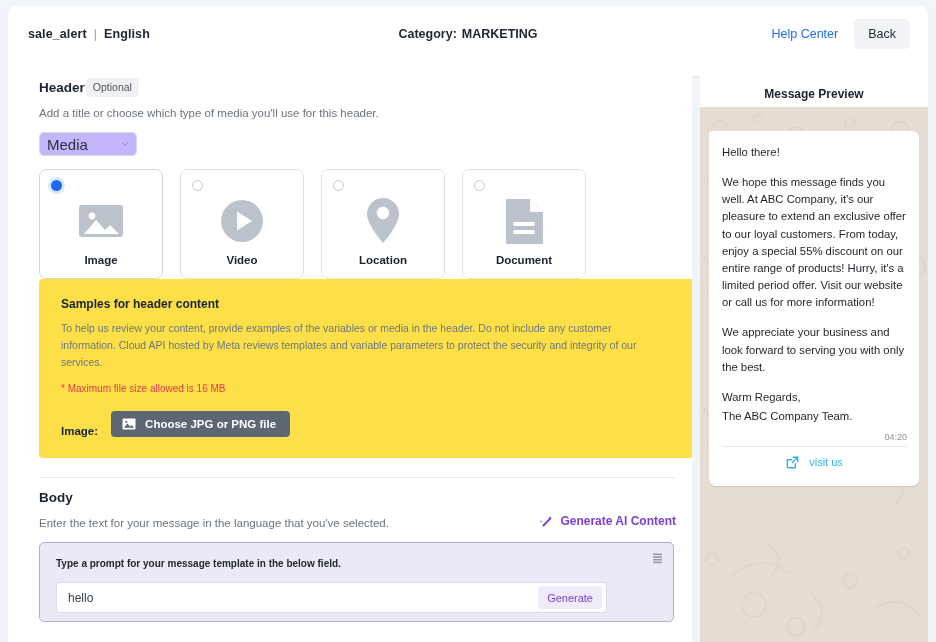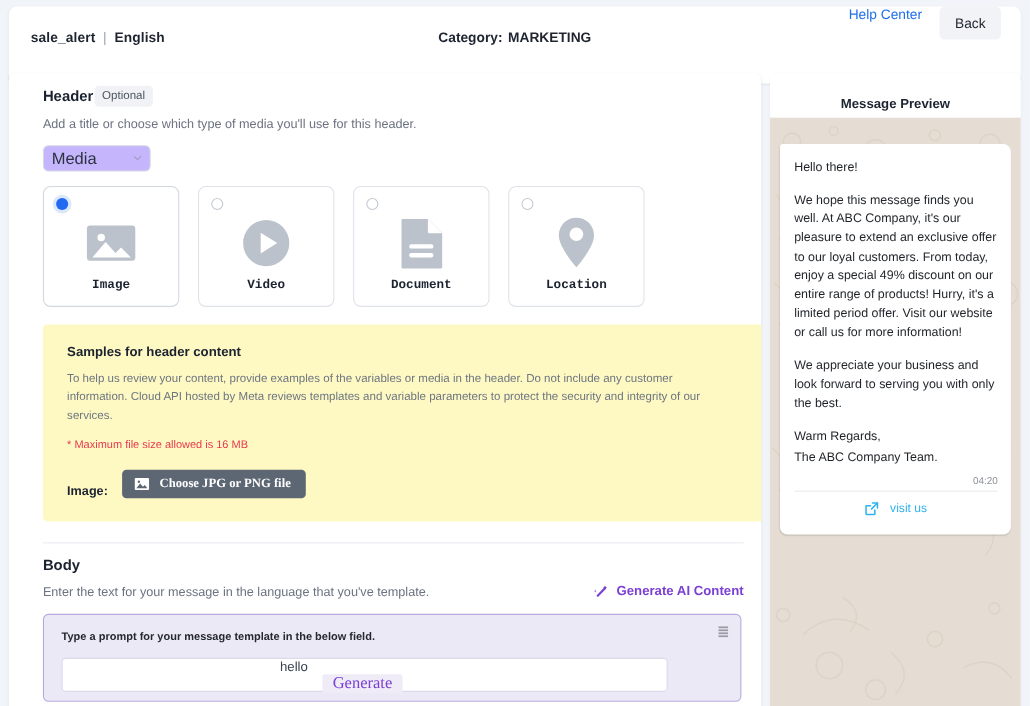--- a/index.html
+++ b/index.html
@@ -29,21 +29,21 @@
   .tb-sep { color: #9aa3b0; font-weight: normal; margin: 0 1px; }
   .tb-center {
     position: absolute; left: 0; right: 0; top: 0; height: 55px;
     display: flex; align-items: center; justify-content: center;
     font-size: 12.5px; color: #1e2430;
   }
   .tb-center .lbl { font-weight: bold; }
   .tb-center .val { font-weight: bold; margin-left: 5px; }
   .tb-right {
     position: absolute; right: 18px; top: 0; height: 55px;
-    display: flex; align-items: flex-start; gap: 16px;
+    display: flex; align-items: center; gap: 16px;
   }
   .help-link {
     font-size: 12.5px; color: #1f6feb; cursor: pointer; white-space: nowrap;
   }
   .back-btn {
     font-size: 12.5px; color: #1e2430; background: #f2f3f6;
     border: none; border-radius: 5px;
     padding: 8px 14px; cursor: pointer;
     font-family: "Liberation Sans", sans-serif;
   }
@@ -108,48 +108,48 @@
     border: none; background: #2069f0;
     box-shadow: 0 0 0 3px rgba(32,105,240,.16);
   }
   .media-icon {
     position: absolute; left: 0; right: 0; top: 26px;
     display: flex; justify-content: center; align-items: center;
     height: 50px;
   }
   .media-label {
     position: absolute; left: 0; right: 0; bottom: 12px;
-    text-align: center; font-size: 11.5px; font-weight: bold; color: #1b2230; font-family: Liberation Mono, monospace;
+    text-align: center; font-size: 11.5px; font-weight: bold; color: #1b2230;
   }
 
   
   .samples {
-    margin-top: 16px; width: 738px;
-    background: #fef9c3; border-radius: 4px;
+    width: 738px;
+    background: #fde047; border-radius: 4px;
     padding: 18px 22px 21px;
   }
   .samples-title { font-size: 12px; font-weight: bold; color: #1b2230; }
   .samples-body {
     font-size: 10.5px; color: #6e7680; line-height: 1.62;
     margin-top: 9px; max-width: 600px;
   }
   .samples-warn {
     font-size: 10px; color: #e8384f; margin-top: 12px; font-weight: normal;
   }
   .samples-file-row {
     display: flex; align-items: flex-end; gap: 13px; margin-top: 17px;
   }
   .samples-file-label { font-size: 11.5px; font-weight: bold; color: #1b2230; }
   .choose-btn {
     display: inline-flex; align-items: center; gap: 9px;
     background: #5d6774; color: #fff;
     border: none; border-radius: 4px;
     height: 26px; padding: 0 14px 0 11px;
     font-size: 11.5px; font-weight: bold; cursor: pointer;
-    font-family: Liberation Serif, serif;
+    font-family: Liberation Sans, sans-serif;
   }
 
   .divider {
     width: 637px; height: 1px; background: #e9ebef;
     margin-top: 19px;
   }
 
   
   .body-head-row {
     display: flex; align-items: flex-end; justify-content: space-between;
@@ -171,33 +171,33 @@
     font-size: 10px; font-weight: bold; color: #24282f;
   }
   .grip {
     position: absolute; right: 11px; top: 10px;
     width: 9px; height: 12px; cursor: nwse-resize;
   }
   .prompt-field {
     position: absolute; left: 16px; top: 39px;
     width: 551px; height: 31px;
     background: #fff; border: 1px solid #ddd9ec; border-radius: 4px;
-    display: flex; align-items: center; flex-direction: column;
+    display: flex; align-items: center;
   }
   .prompt-input {
     flex: 1; border: none; outline: none; background: transparent;
     font-size: 12px; color: #3a4250; padding: 0 10px 0 11px;
     font-family: "Liberation Sans", sans-serif;
   }
   .generate-btn {
     margin-right: 4px; height: 23px;
     background: #efecf8; color: #7b3fd4;
     border: none; border-radius: 3px;
-    font-size: 15px; padding: 0 9px; cursor: pointer;
-    font-family: Liberation Serif, serif;
+    font-size: 11px; padding: 0 9px; cursor: pointer;
+    font-family: Liberation Sans, sans-serif;
   }
 
   
   .previewcard {
     position: absolute;
     left: 700px; top: 66px; width: 228px; height: 576px;
     background: #ffffff;
     border-radius: 7px 7px 0 0;
     box-shadow: 0 1px 2px rgba(16,24,40,.06);
     overflow: hidden;
@@ -292,39 +292,39 @@
             <circle cx="23" cy="23" r="21" fill="#bcc2cb"></circle>
             <path d="M18 13.5 L33 23 L18 32.5 Z" fill="#fff"></path>
           </svg>
         </span>
         <span class="media-label">Video</span>
       </div>
 
       <div class="media-card">
         <span class="radio"></span>
         <span class="media-icon">
+          <svg width="36" height="50" viewBox="0 0 36 50">
+            <path d="M18 2 C9 2 2 9 2 18 C2 29 18 47 18 47 C18 47 34 29 34 18 C34 9 27 2 18 2 Z" fill="#bcc2cb"></path>
+            <circle cx="18" cy="17" r="6.2" fill="#fff"></circle>
+          </svg>
+        </span>
+        <span class="media-label">Location</span>
+      </div>
+
+      <div class="media-card">
+        <span class="radio"></span>
+        <span class="media-icon">
           <svg width="42" height="48" viewBox="0 0 42 48">
             <path d="M3 2 h24 l13 13 v31 a1 1 0 0 1 -1 1 H4 a1 1 0 0 1 -1 -1 V3 a1 1 0 0 1 1 -1 z" fill="#bcc2cb"></path>
             <path d="M27 2 L40 15 H28 a1 1 0 0 1 -1 -1 z" fill="#fff"></path>
             <rect x="10" y="25" width="22" height="4" rx="2" fill="#fff"></rect>
             <rect x="10" y="33" width="22" height="4" rx="2" fill="#fff"></rect>
           </svg>
         </span>
         <span class="media-label">Document</span>
-      </div>
-
-      <div class="media-card">
-        <span class="radio"></span>
-        <span class="media-icon">
-          <svg width="36" height="50" viewBox="0 0 36 50">
-            <path d="M18 2 C9 2 2 9 2 18 C2 29 18 47 18 47 C18 47 34 29 34 18 C34 9 27 2 18 2 Z" fill="#bcc2cb"></path>
-            <circle cx="18" cy="17" r="6.2" fill="#fff"></circle>
-          </svg>
-        </span>
-        <span class="media-label">Location</span>
       </div>
     </div>
 
     <div class="samples">
       <div class="samples-title">Samples for header content</div>
       <div class="samples-body">To help us review your content, provide examples of the variables or media in the header. Do not include any customer information. Cloud API hosted by Meta reviews templates and variable parameters to protect the security and integrity of our services.</div>
       <div class="samples-warn">* Maximum file size allowed is 16 MB</div>
       <div class="samples-file-row">
         <span class="samples-file-label">Image:</span>
         <button class="choose-btn">
@@ -338,21 +338,21 @@
       </div>
     </div>
 
     <div class="divider"></div>
 
     <div class="sec-head">
       <span class="sec-title">Body</span>
     </div>
 
     <div class="body-head-row">
-      <span class="sec-desc" style="margin-top:10px">Enter the text for your message in the language that you've template.</span>
+      <span class="sec-desc" style="margin-top:10px">Enter the text for your message in the language that you've selected.</span>
       <span class="gen-ai">
         <svg width="14" height="14" viewBox="0 0 14 14">
           <path d="M4.4 11.5 L11.2 4.6" stroke="#7b3fd4" stroke-width="2" stroke-linecap="round"></path>
           <path d="M11.0 2.2 l0.55 1.3 1.3 0.55 -1.3 0.55 -0.55 1.3 -0.55 -1.3 -1.3 -0.55 1.3 -0.55 z" fill="#7b3fd4"></path>
           <path d="M2.2 6.0 l0.4 0.95 0.95 0.4 -0.95 0.4 -0.4 0.95 -0.4 -0.95 -0.95 -0.4 0.95 -0.4 z" fill="#9b6ae0"></path>
         </svg>
         <span>Generate AI Content</span>
       </span>
     </div>
 
@@ -404,21 +404,21 @@
         <path d="M176 500 q26 -14 44 10"></path>
           <circle cx="96" cy="520" r="9"></circle>
         <circle cx="12" cy="452" r="6"></circle>
           <circle cx="204" cy="446" r="5"></circle>
         <path d="M66 436 q22 14 6 32"></path>
       </g>
     </svg>
 
     <div class="bubble">
       <p>Hello there!</p>
-      <p>We hope this message finds you well. At ABC Company, it's our pleasure to extend an exclusive offer to our loyal customers. From today, enjoy a special 49% discount on our entire range of products! Hurry, it's a limited period offer. Visit our website or call us for more information!</p>
+      <p>We hope this message finds you well. At ABC Company, it's our pleasure to extend an exclusive offer to our loyal customers. From today, enjoy a special 55% discount on our entire range of products! Hurry, it's a limited period offer. Visit our website or call us for more information!</p>
       <p>We appreciate your business and look forward to serving you with only the best.</p>
       <p class="sign" style="margin-top:13px">Warm Regards,</p>
       <p>The ABC Company Team.</p>
       <div class="bubble-time">04:20</div>
       <div class="bubble-sep"></div>
       <div class="bubble-cta">
         <svg width="13" height="13" viewBox="0 0 13 13">
           <path d="M7.2 1.3 H11.7 V5.8" fill="none" stroke="#2fb2ef" stroke-width="1.4" stroke-linecap="round" stroke-linejoin="round"></path>
           <path d="M11.7 1.3 L6.4 6.6" fill="none" stroke="#2fb2ef" stroke-width="1.4" stroke-linecap="round"></path>
           <path d="M9.3 7.6 V11.2 a0.5 0.5 0 0 1 -0.5 0.5 H1.8 a0.5 0.5 0 0 1 -0.5 -0.5 V4.2 a0.5 0.5 0 0 1 0.5 -0.5 H5.4" fill="none" stroke="#2fb2ef" stroke-width="1.4" stroke-linecap="round" stroke-linejoin="round"></path>

